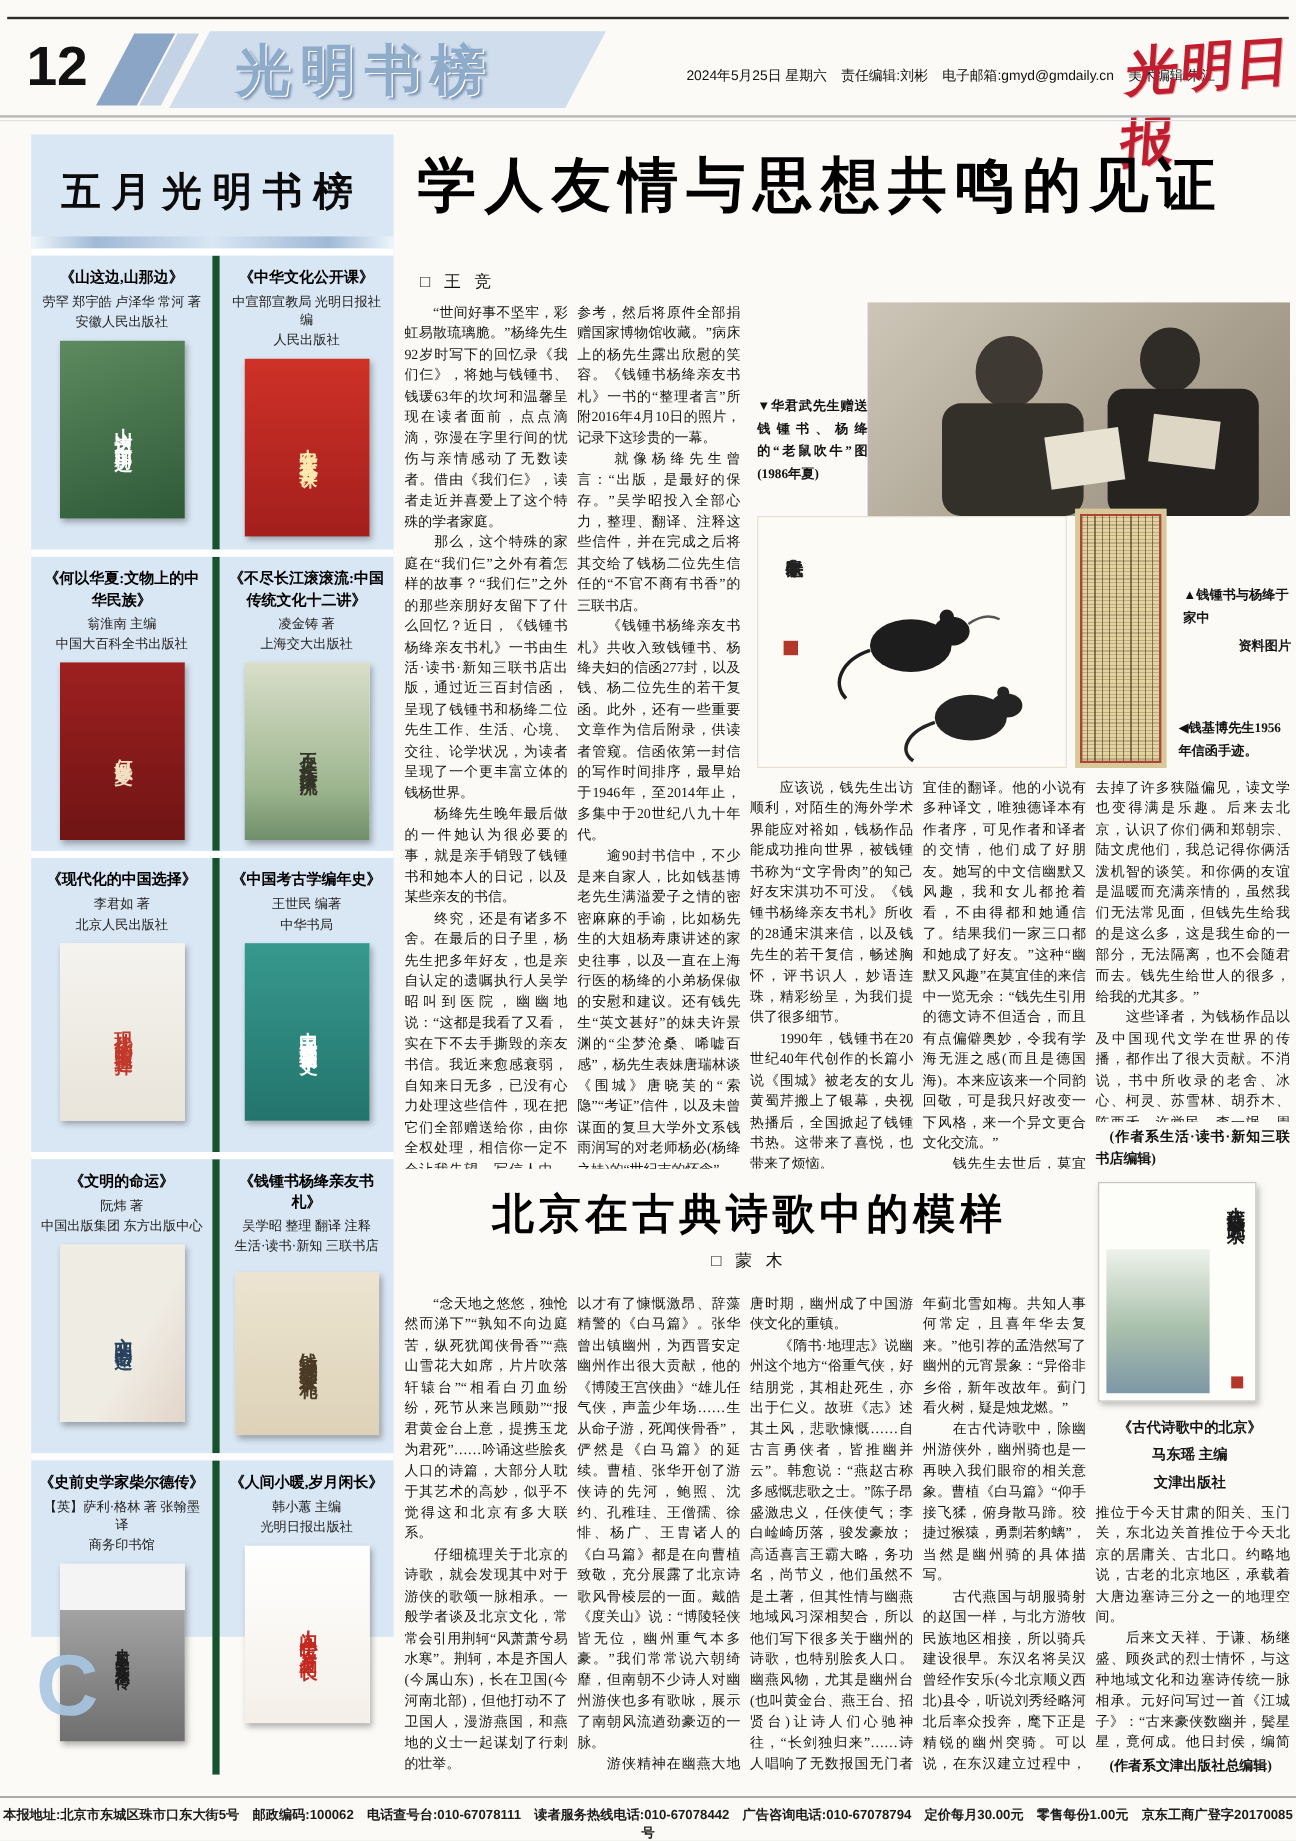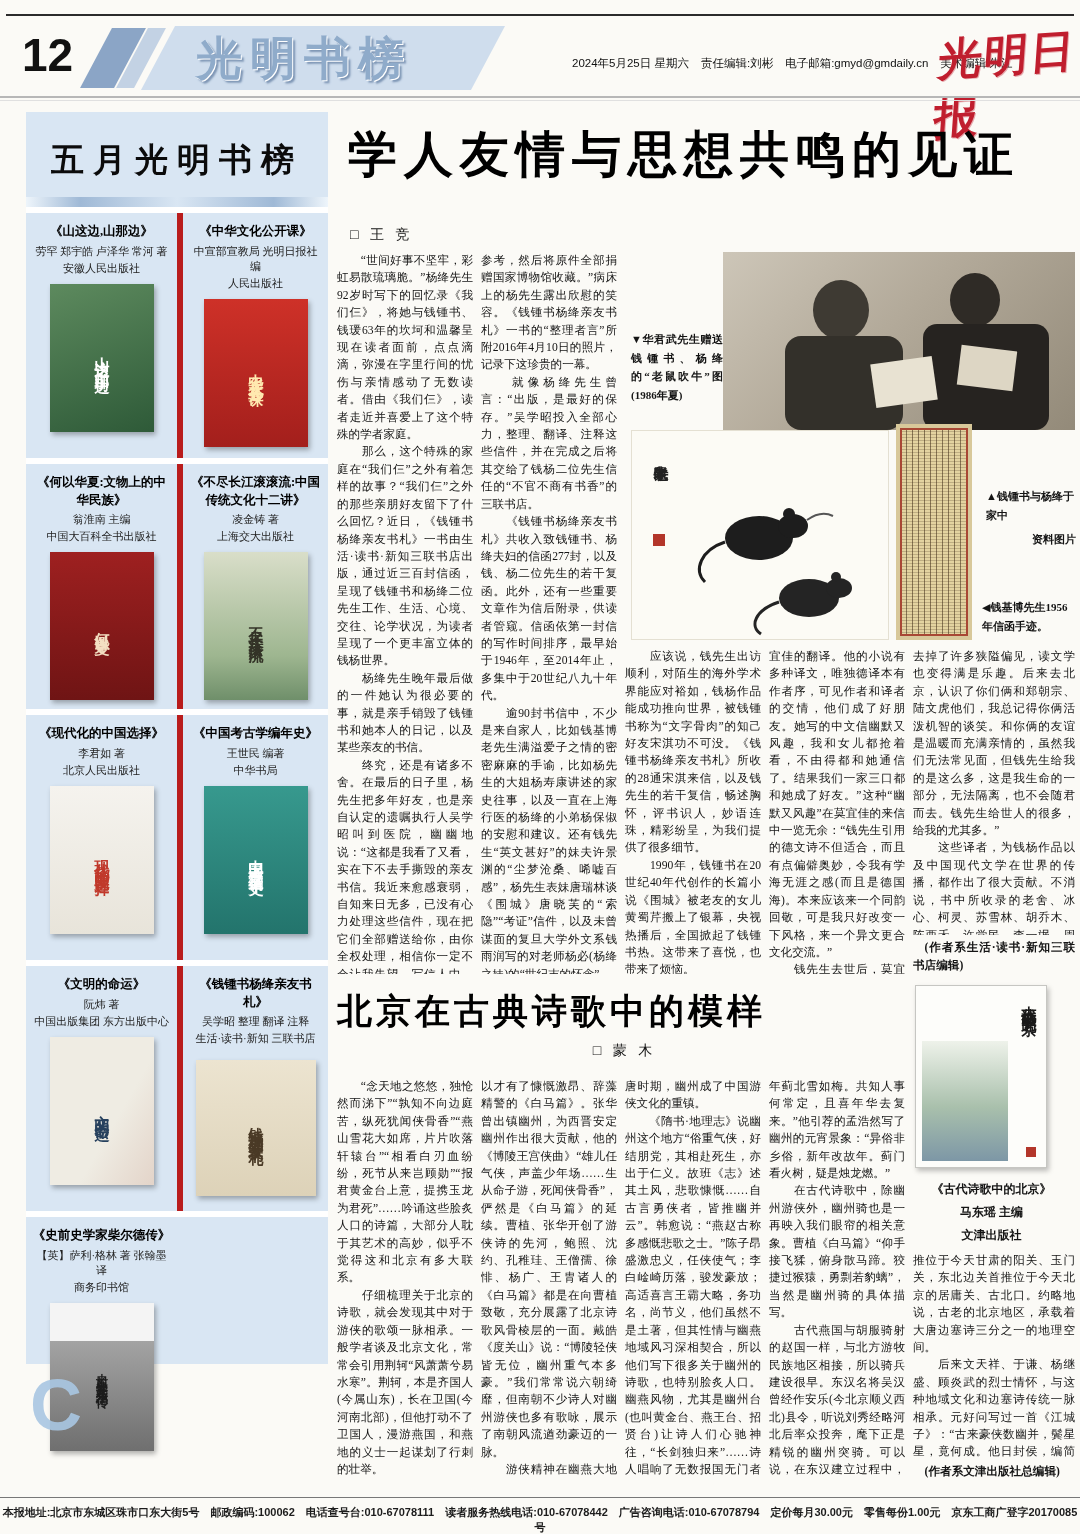--- a/index.html
+++ b/index.html
@@ -21,21 +21,21 @@
             transform:rotate(-4deg) skewX(-8deg);letter-spacing:2px;text-shadow:1px 1px 0 rgba(192,30,46,.35);}
   .head-rule{left:0;top:96px;width:1080px;height:2px;background:#b7b7b7;}
   .head-rule2{left:0;top:100px;width:1080px;height:1px;background:#e0e0e0;}
   
   .sidebar{left:26px;top:112px;width:302px;height:1252px;background:var(--sbblue,#d9e6f3);box-sizing:border-box;}
   .sb-title{padding-top:26px;text-align:center;font-size:33px;font-weight:900;letter-spacing:9px;color:#0b0b0b;}
   .sb-div{margin-top:14px;height:10px;background:linear-gradient(90deg,#eef5fb,#9fb9d6 18%,#d9e6f3 50%,#9fb9d6 82%,#eef5fb);}
   .s-row{display:flex;height:245px;border-top:6px solid #fff;overflow:hidden;}
   .s-row.last{height:262px;}
   .s-cell{width:50%;box-sizing:border-box;padding:10px 6px 4px;text-align:center;overflow:hidden;}
-  .s-cell + .s-cell{border-left:6px solid #b91c1c;}
+  .s-cell + .s-cell{border-left:6px solid #14532d;}
   .bk-title{font-weight:700;font-size:12.5px;line-height:1.4;color:#000;}
   .bk-auth{font-size:11px;margin-top:3px;color:#222;}
   .bk-pub{font-size:11px;margin-top:2px;color:#222;}
   .cover{margin:8px auto 0;width:104px;height:148px;box-shadow:2px 3px 5px rgba(0,0,0,.3);
          display:flex;align-items:center;justify-content:center;overflow:hidden;}
   .cover .vlab{writing-mode:vertical-rl;font-weight:700;font-size:15px;letter-spacing:3px;}
   .cov7{width:120px;height:136px;margin-top:14px;}
   .cov8 .vlab{font-size:12px;}
   .watermark{left:30px;top:1364px;font-family:"Liberation Sans",sans-serif;font-size:72px;font-weight:900;color:#a9c7e3;opacity:.9;}
   
@@ -57,21 +57,21 @@
   .cap-mouse{left:631px;top:330px;width:92px;font-size:11px;font-weight:700;line-height:1.7;text-align:justify;}
   .mice{left:631px;top:430px;width:258px;height:210px;background:#fcfbf5;box-shadow:0 0 0 1px #e4e0d2 inset;}
   .letter{left:896px;top:424px;width:76px;height:216px;background:#e3d3a0;border:4px solid #d8c89a;box-sizing:border-box;
           box-shadow:inset 0 0 0 2px #a84734;
           background-image:repeating-linear-gradient(90deg,rgba(60,40,20,.55) 0 1px,transparent 1px 6px),
                            repeating-linear-gradient(0deg,rgba(60,40,20,.22) 0 1px,transparent 1px 3px);}
   .cap-photo{left:986px;top:487px;width:90px;font-size:11px;font-weight:700;line-height:1.75;}
   .cap-photo .src{text-align:right;margin-top:4px;}
   .cap-letter{left:982px;top:598px;width:94px;font-size:11px;font-weight:700;line-height:1.7;}
   
-  .a2-title{left:337px;top:988px;width:575px;text-align:left;font-family:Liberation Mono, monospace;
+  .a2-title{left:337px;top:988px;width:575px;text-align:center;font-family:Liberation Mono, monospace;
             font-size:35px;font-weight:900;letter-spacing:4px;color:#000;}
   .a2-byline{left:337px;top:1042px;width:575px;text-align:center;font-size:14px;letter-spacing:4px;}
   .cB1{left:337px;top:1078px;width:136px;height:402px;}
   .cB2{left:481px;top:1078px;width:136px;height:402px;}
   .cB3{left:625px;top:1078px;width:136px;height:402px;}
   .cB4{left:769px;top:1078px;width:136px;height:402px;}
   .cB5{left:913px;top:1252px;width:162px;height:228px;display:flex;flex-direction:column;}
   .cB5 .flow{flex:1;overflow:hidden;}
   .bcov2{left:915px;top:985px;width:132px;height:183px;background:#fdfdfa;border:1px solid #c6c6c2;box-sizing:border-box;box-shadow:2px 3px 5px rgba(0,0,0,.25);}
   .bcov2 .vtitle{position:absolute;right:8px;top:8px;writing-mode:vertical-rl;font-weight:900;font-size:15px;letter-spacing:2px;color:#1a1a1a;}
@@ -182,20 +182,28 @@
       </div>
     </div>
 
     <div class="s-row last">
       <div class="s-cell">
         <div class="bk-title">《史前史学家柴尔德传》</div>
         <div class="bk-auth">【英】萨利·格林 著 张翰墨 译</div>
         <div class="bk-pub">商务印书馆</div>
         <div class="cover cov8" style="background: linear-gradient(rgb(244, 244, 244) 26%, rgb(163, 163, 163) 26%, rgb(111, 111, 111)); color: rgb(28, 28, 28);">
             <span class="vlab">史前史学家柴尔德传</span>
+          </div>
+      </div>
+      <div class="s-cell">
+        <div class="bk-title">《人间小暖,岁月闲长》</div>
+        <div class="bk-auth">韩小蕙 主编</div>
+        <div class="bk-pub">光明日报出版社</div>
+        <div class="cover" style="background: linear-gradient(rgb(255, 255, 255), rgb(244, 239, 232)); color: rgb(194, 42, 33);">
+            <span class="vlab">人间小暖 岁月闲长</span>
           </div>
       </div>
     </div>
   </div>
   <div class="abs watermark">C</div>
 
   <h1 class="abs a1-title" style="margin:0;">学人友情与思想共鸣的见证</h1>
   <div class="abs a1-byline">□ 王 竞</div>
 
   <div class="abs col cA1">

